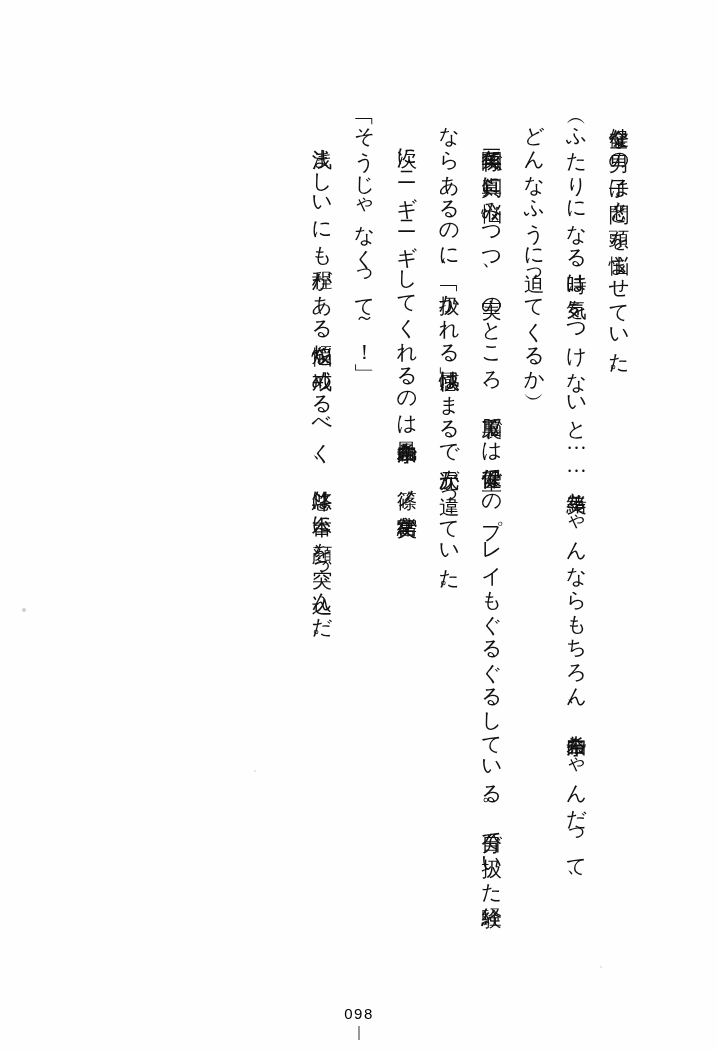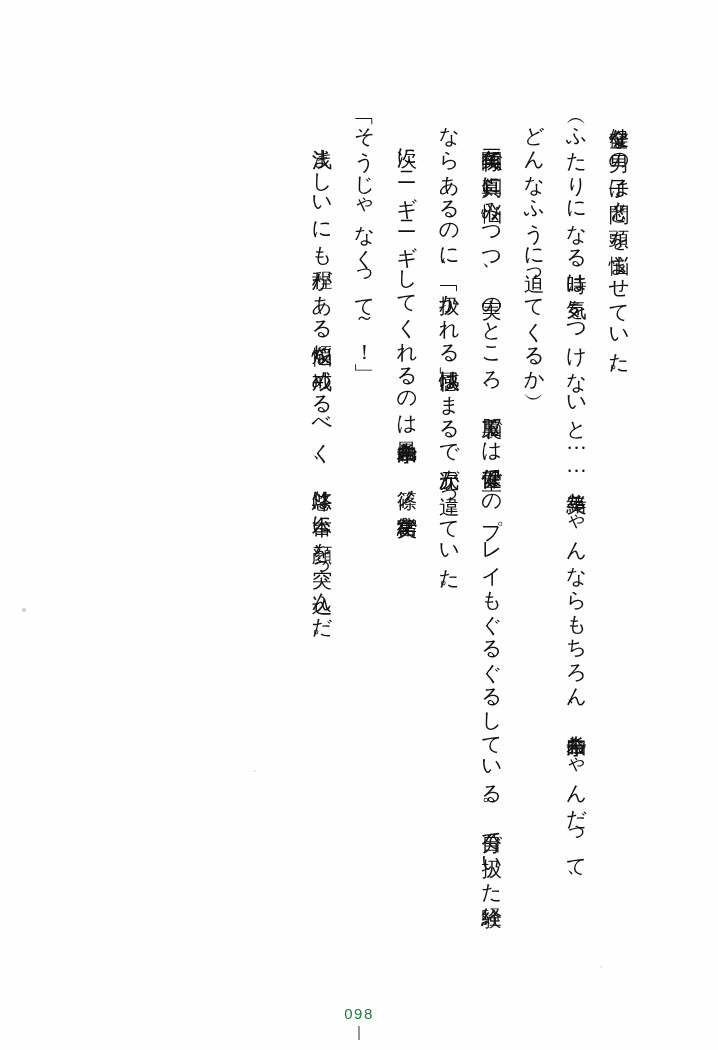--- a/index.html
+++ b/index.html
@@ -55,21 +55,21 @@
   
   .folio {
     position: absolute;
     left: 0;
     right: 0;
     bottom: 28px;
     text-align: center;
     font-family: "Liberation Sans", "DejaVu Sans", sans-serif;
     font-size: 15px;
     letter-spacing: 1.5px;
-    color: #15803d;
+    color: #000000;
   }
 
   .folio-mark {
     position: absolute;
     left: 50%;
     bottom: 10px;
     width: 1px;
     height: 14px;
     background: #333333;
     transform: translateX(-0.5px);

